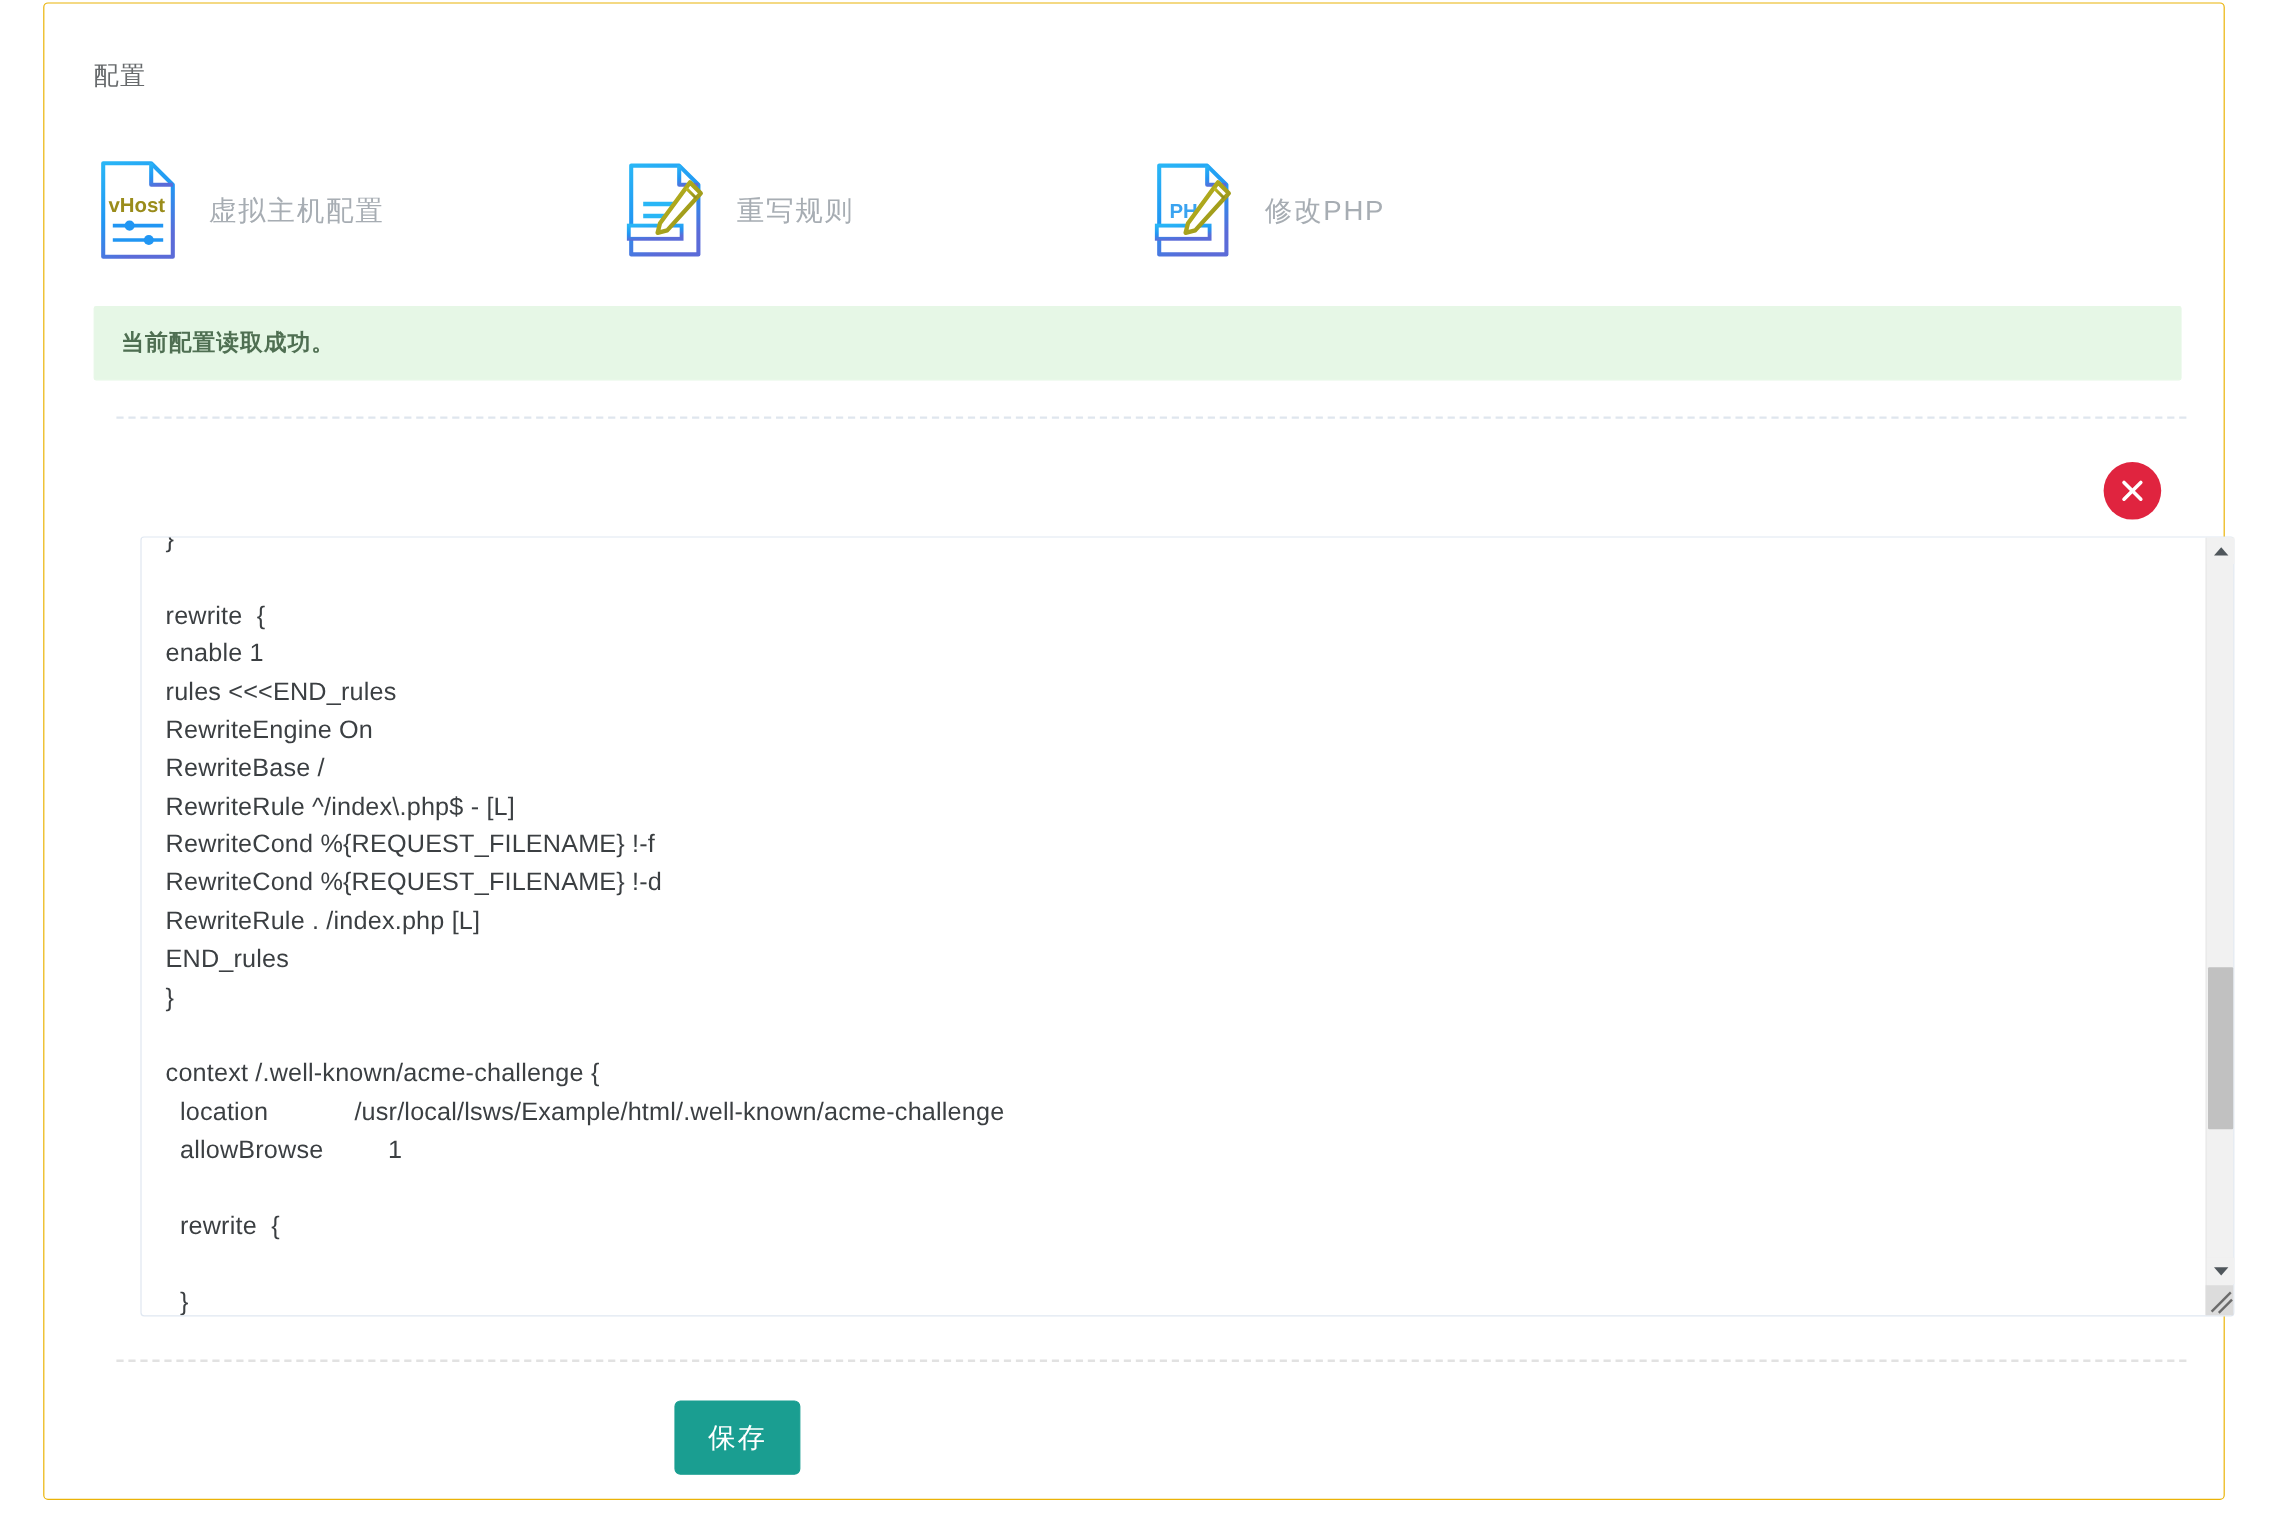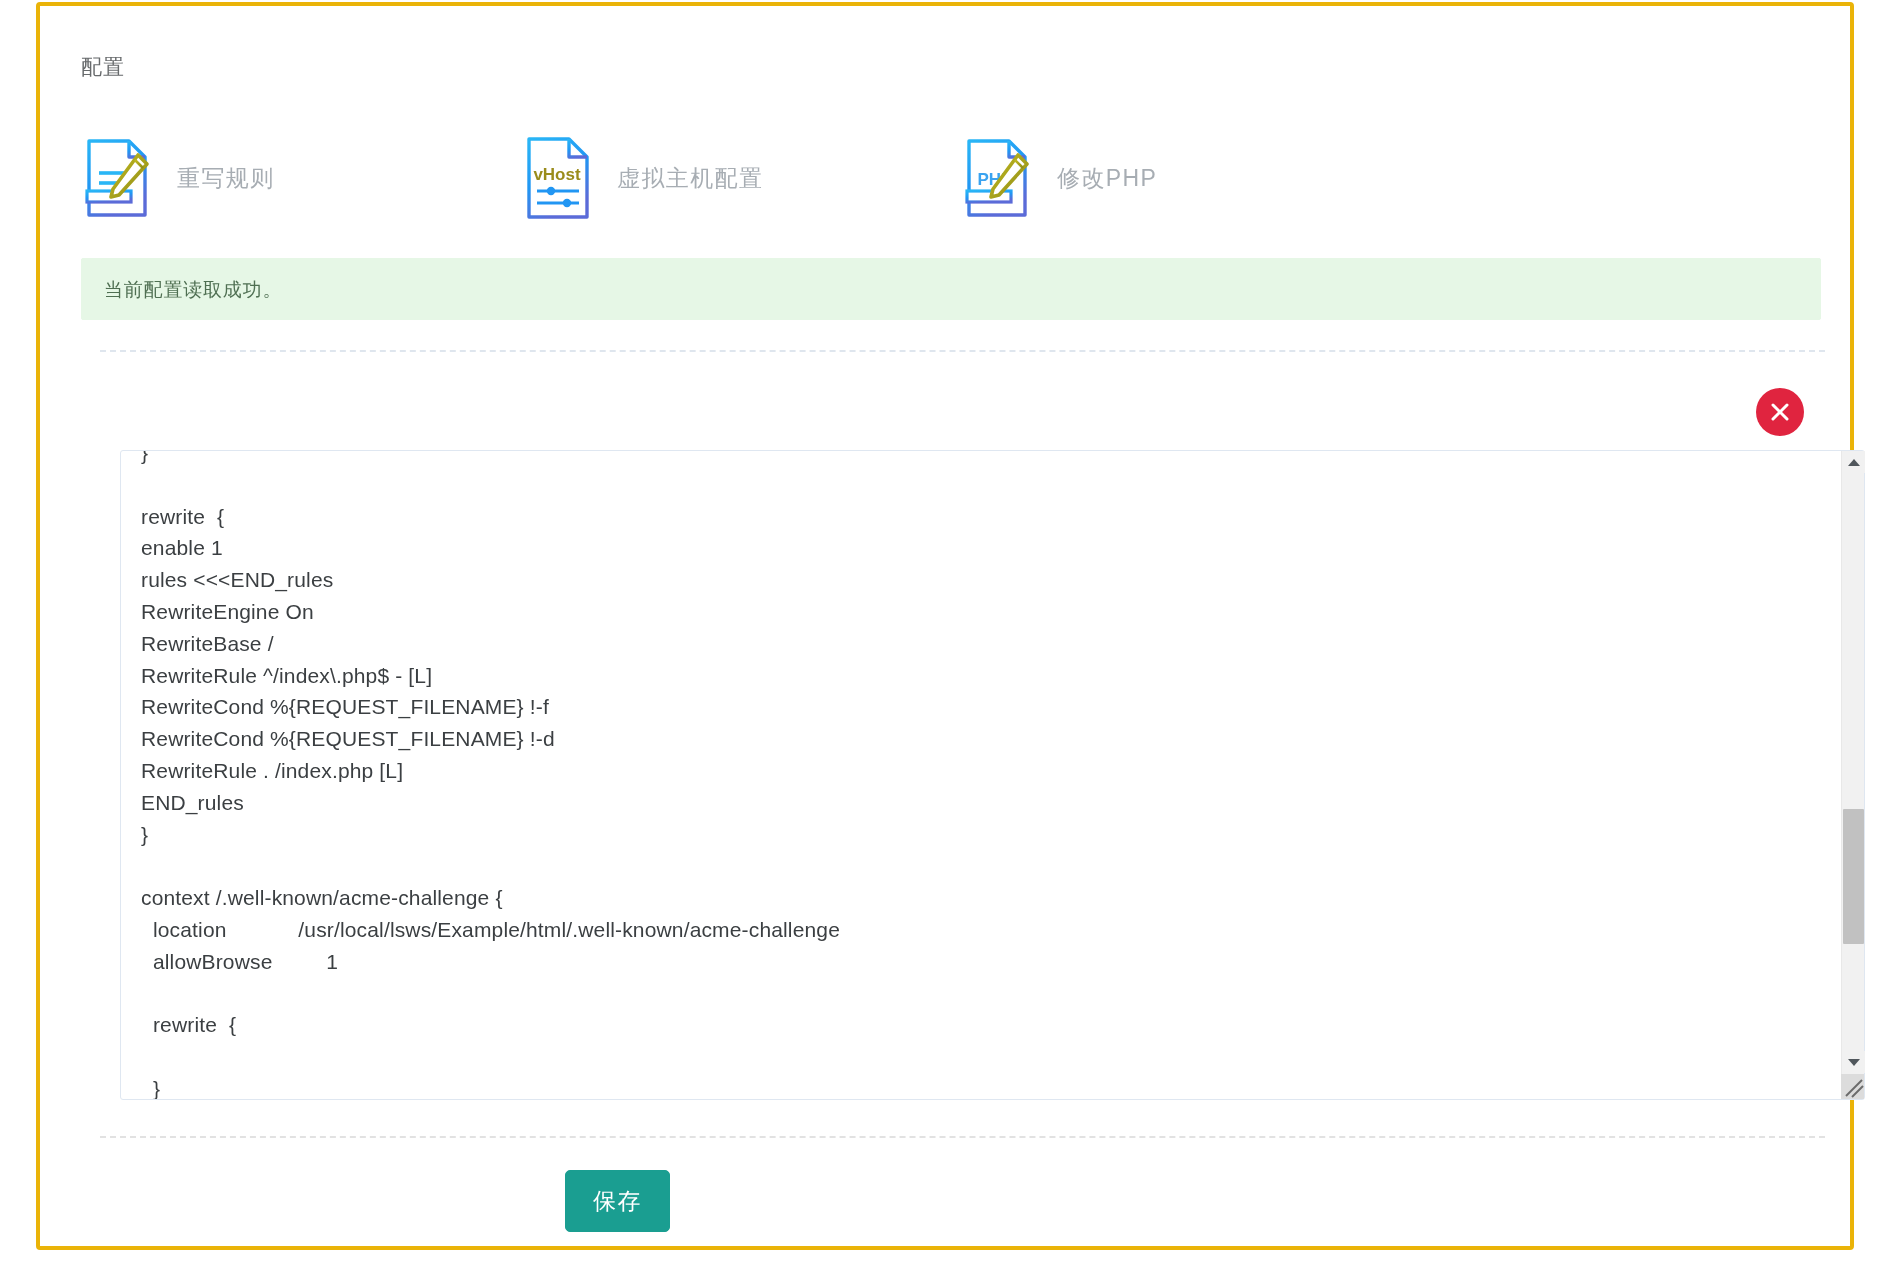--- a/index.html
+++ b/index.html
@@ -17,21 +17,21 @@
   }
 
   
   .page-card {
     position: absolute;
     left: 36px;
     top: 2px;
     width: 1818px;
     height: 1248px;
     background: #ffffff;
-    border: 4px solid #eab308;
+    border: 1px solid #eab308;
     border-radius: 4px;
   }
 
   
   .section-title {
     position: absolute;
     left: 41px;
     top: 50px;
     font-size: 21px;
     color: #676a6c;
@@ -81,20 +81,21 @@
     left: 41px;
     top: 252px;
     width: 1740px;
     height: 62px;
     background: #e6f7e6;
     border: 1px solid #e6f7e6;
     border-radius: 2px;
     display: flex;
     align-items: center;
     padding-left: 22px;
+    font-weight: bold;
   }
   .alert-success .alert-text {
     font-size: 19px;
     color: #4f6f52;
     letter-spacing: 0.8px;
     line-height: 1;
   }
 
   
   .hr-dashed {
@@ -243,20 +244,42 @@
 <div class="page-card">
 
   <div class="section-title">配置</div>
 
   <div class="shortcut-row">
 
     <a class="shortcut">
       <span class="shortcut-icon">
         <svg viewBox="0 0 74 86" xmlns="http://www.w3.org/2000/svg">
           <defs>
+            <linearGradient id="gBlue1" x1="0" y1="0" x2="0.4" y2="1">
+              <stop offset="0%" stop-color="#29b6f6"></stop>
+              <stop offset="55%" stop-color="#2196f3"></stop>
+              <stop offset="100%" stop-color="#5b6bd8"></stop>
+            </linearGradient>
+          </defs>
+          <path d="M8 4 H48 L66 22 V82 H8 Z" fill="#ffffff" stroke="url(#gBlue1)" stroke-width="3.4" stroke-linejoin="round"></path>
+          <path d="M48 4 V22 H66" fill="none" stroke="url(#gBlue1)" stroke-width="3.4" stroke-linejoin="round"></path>
+          <text x="36" y="45" font-family="Liberation Sans, sans-serif" font-size="17" font-weight="bold" fill="#9a8c1b" text-anchor="middle">vHost</text>
+          <line x1="16" y1="56" x2="58" y2="56" stroke="#2196f3" stroke-width="3"></line>
+          <circle cx="30" cy="56" r="4.2" fill="#2196f3"></circle>
+          <line x1="16" y1="68" x2="58" y2="68" stroke="#2196f3" stroke-width="3"></line>
+          <circle cx="46" cy="68" r="4.2" fill="#2196f3"></circle>
+        </svg>
+      </span>
+      <span class="shortcut-label">虚拟主机配置</span>
+    </a>
+
+    <a class="shortcut">
+      <span class="shortcut-icon">
+        <svg viewBox="0 0 74 86" xmlns="http://www.w3.org/2000/svg">
+          <defs>
             <linearGradient id="gBlue2" x1="0" y1="0" x2="0.4" y2="1">
               <stop offset="0%" stop-color="#29b6f6"></stop>
               <stop offset="55%" stop-color="#2196f3"></stop>
               <stop offset="100%" stop-color="#5b6bd8"></stop>
             </linearGradient>
             <linearGradient id="gPen2" x1="0" y1="0" x2="1" y2="1">
               <stop offset="0%" stop-color="#c3bb1f"></stop>
               <stop offset="100%" stop-color="#8e8b19"></stop>
             </linearGradient>
           </defs>
@@ -265,42 +288,20 @@
           <line x1="18" y1="38" x2="48" y2="38" stroke="#29b6f6" stroke-width="3.6"></line>
           <line x1="18" y1="48" x2="48" y2="48" stroke="#29b6f6" stroke-width="3.6"></line>
           <rect x="6" y="56" width="44" height="11" fill="#ffffff" stroke="url(#gBlue2)" stroke-width="3.2"></rect>
           <path d="M57 20 L66 29 L38 60 L30 62 L32 54 Z" fill="#ffffff" stroke="url(#gPen2)" stroke-width="3.6" stroke-linejoin="round"></path>
           <line x1="54" y1="25" x2="62" y2="33" stroke="url(#gPen2)" stroke-width="2.6"></line>
         </svg>
       </span>
       <span class="shortcut-label">重写规则</span>
     </a>
 
-    <a class="shortcut">
-      <span class="shortcut-icon">
-        <svg viewBox="0 0 74 86" xmlns="http://www.w3.org/2000/svg">
-          <defs>
-            <linearGradient id="gBlue1" x1="0" y1="0" x2="0.4" y2="1">
-              <stop offset="0%" stop-color="#29b6f6"></stop>
-              <stop offset="55%" stop-color="#2196f3"></stop>
-              <stop offset="100%" stop-color="#5b6bd8"></stop>
-            </linearGradient>
-          </defs>
-          <path d="M8 4 H48 L66 22 V82 H8 Z" fill="#ffffff" stroke="url(#gBlue1)" stroke-width="3.4" stroke-linejoin="round"></path>
-          <path d="M48 4 V22 H66" fill="none" stroke="url(#gBlue1)" stroke-width="3.4" stroke-linejoin="round"></path>
-          <text x="36" y="45" font-family="Liberation Sans, sans-serif" font-size="17" font-weight="bold" fill="#9a8c1b" text-anchor="middle">vHost</text>
-          <line x1="16" y1="56" x2="58" y2="56" stroke="#2196f3" stroke-width="3"></line>
-          <circle cx="30" cy="56" r="4.2" fill="#2196f3"></circle>
-          <line x1="16" y1="68" x2="58" y2="68" stroke="#2196f3" stroke-width="3"></line>
-          <circle cx="46" cy="68" r="4.2" fill="#2196f3"></circle>
-        </svg>
-      </span>
-      <span class="shortcut-label">虚拟主机配置</span>
-    </a>
-
 
     <a class="shortcut">
       <span class="shortcut-icon">
         <svg viewBox="0 0 74 86" xmlns="http://www.w3.org/2000/svg">
           <defs>
             <linearGradient id="gBlue4" x1="0" y1="0" x2="0.4" y2="1">
               <stop offset="0%" stop-color="#29b6f6"></stop>
               <stop offset="55%" stop-color="#2196f3"></stop>
               <stop offset="100%" stop-color="#5b6bd8"></stop>
             </linearGradient>

